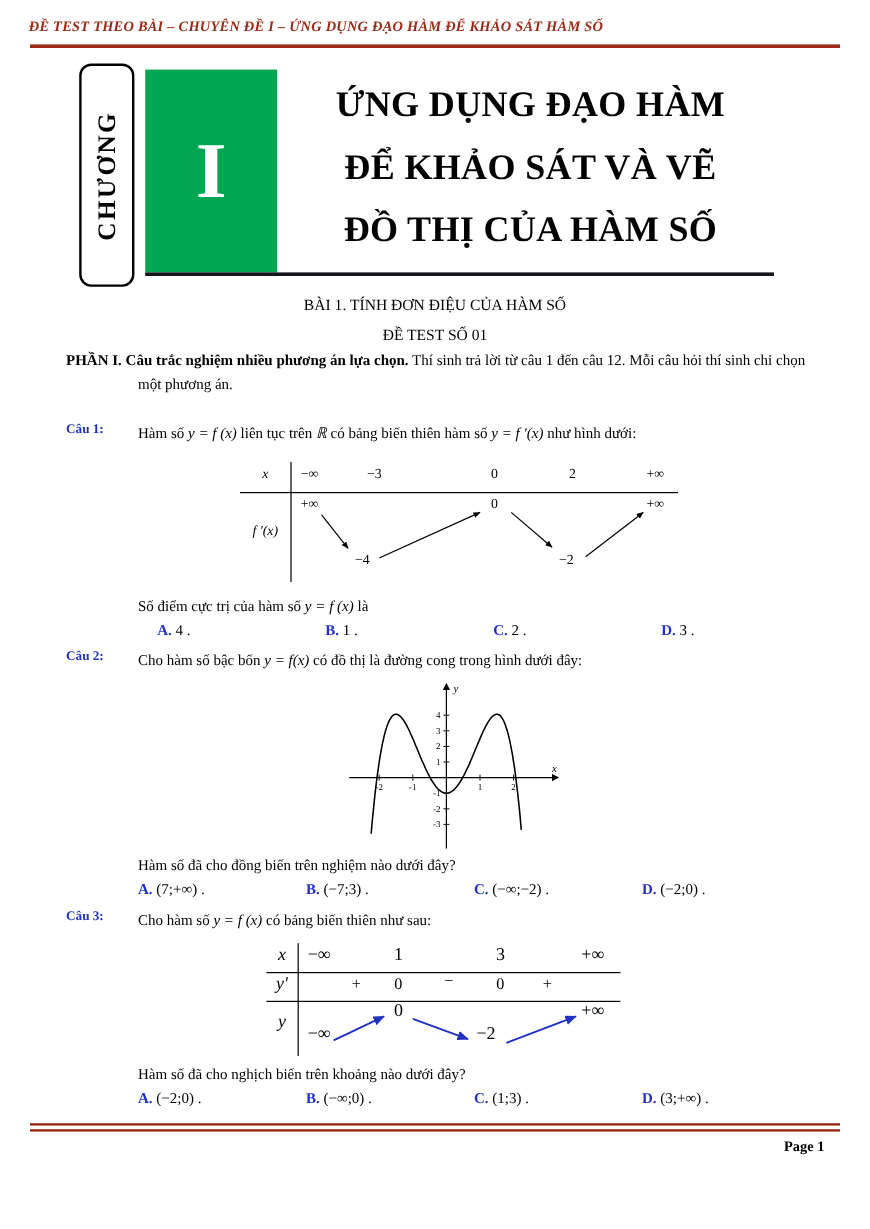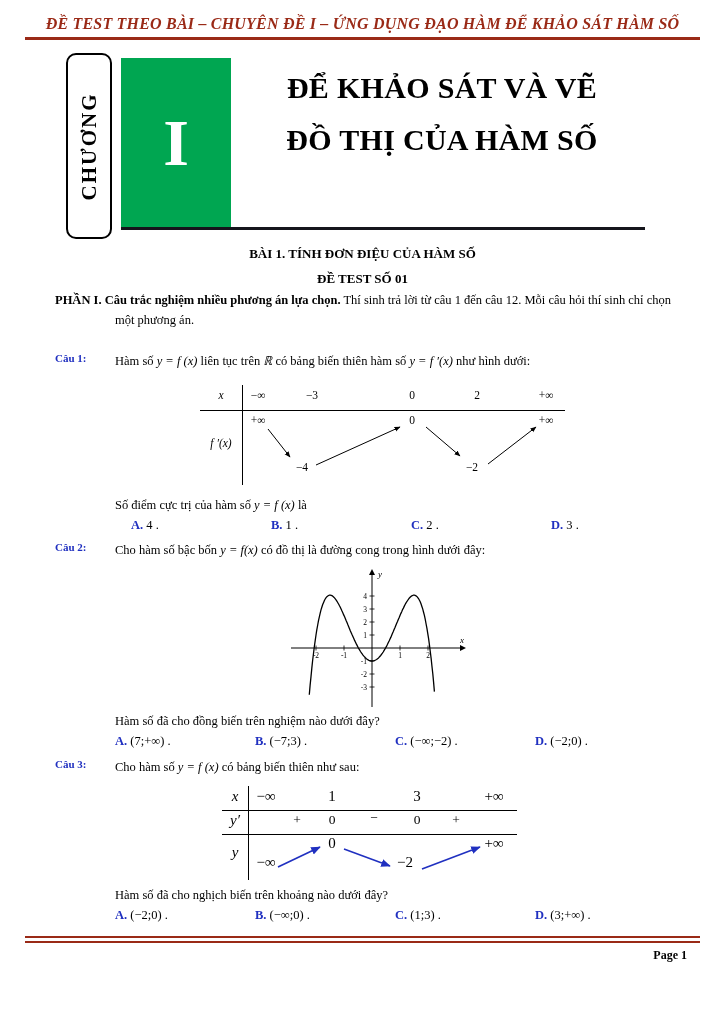--- a/index.html
+++ b/index.html
@@ -11,35 +11,35 @@
   *{margin:0;padding:0;box-sizing:border-box;}
   html,body{background:#fff;}
   .page{position:relative;width:725px;height:1024px;margin:0 auto;background:#fff;
         font-family:"Liberation Serif","DejaVu Serif",serif;color:#000;overflow:hidden;}
   .abs{position:absolute;}
   .center{left:0;right:0;text-align:center;}
   .b{font-weight:bold;}
   .math{font-style:italic;}
   .mval{font-style:normal;}
 
-  .hdr-title{top:15px;left:24px;right:24px;text-align:center;font-weight:bold;font-style:italic;
-             font-size:16px;color:var(--red);letter-spacing:.2px;}
+  .hdr-title{top:15px;left:24px;right:24px;text-align:left;font-weight:bold;font-style:italic;
+             font-size:12px;color:var(--red);letter-spacing:.2px;}
   .rule{background:var(--red);}
 
   .chuong{left:66px;top:53px;width:46px;height:186px;border:2px solid #000;border-radius:10px;
           display:flex;align-items:center;justify-content:center;background:#fff;}
   .chuong span{transform:rotate(-90deg);white-space:nowrap;font-weight:bold;font-size:21px;letter-spacing:2px;}
   .chapnum{left:121px;top:58px;width:110px;height:169px;background:var(--green);
            display:flex;align-items:center;justify-content:center;}
   .chapnum span{font-size:66px;font-weight:bold;color:#fff;line-height:1;}
   .chap-underline{left:121px;top:227px;width:524px;height:3px;background:var(--dark);}
   .chap-title{left:236px;top:62px;width:412px;text-align:center;font-weight:bold;
               font-size:30px;line-height:52px;letter-spacing:.3px;}
 
-  .lesson{font-weight:bold;font-size:13px;}
+  .lesson{font-weight:normal;font-size:13px;}
   .part{left:55px;top:290px;width:620px;font-size:12.5px;line-height:1.6;
         padding-left:60px;text-indent:-60px;}
   .qlabel{color:var(--blue);font-weight:bold;font-size:11px;white-space:nowrap;}
   .qstem{font-size:12.5px;line-height:1.5;}
 
   .opts{left:0;right:0;height:18px;font-size:12.5px;}
   .opt{position:absolute;top:0;white-space:nowrap;}
   .opt-letter{color:var(--blue);font-weight:bold;}
 
   .vt{background:#fff;}
@@ -63,20 +63,21 @@
   <div class="abs rule" style="left:25px;top:37px;width:675px;height:2.5px;"></div>
 
   <div class="abs chuong">
     <span>CHƯƠNG</span>
   </div>
   <div class="abs chapnum">
     <span>I</span>
   </div>
   <div class="abs chap-underline"></div>
   <div class="abs chap-title">
+    <div>ỨNG DỤNG ĐẠO HÀM</div>
     <div>ĐỂ KHẢO SÁT VÀ VẼ</div>
     <div>ĐỒ THỊ CỦA  HÀM SỐ</div>
   </div>
 
   <div class="abs center lesson" style="top:246px;">BÀI 1. TÍNH ĐƠN ĐIỆU CỦA HÀM SỐ</div>
   <div class="abs center lesson" style="top:271px;">ĐỀ TEST SỐ 01</div>
 
   <div class="abs part">
     <span class="b">PHẦN I.</span><span class="b"> Câu trắc nghiệm nhiều phương án lựa chọn.</span><span> Thí sinh trả lời từ câu 1 đến câu 12. Mỗi câu hỏi thí sinh chỉ chọn một phương án.</span>
   </div>

